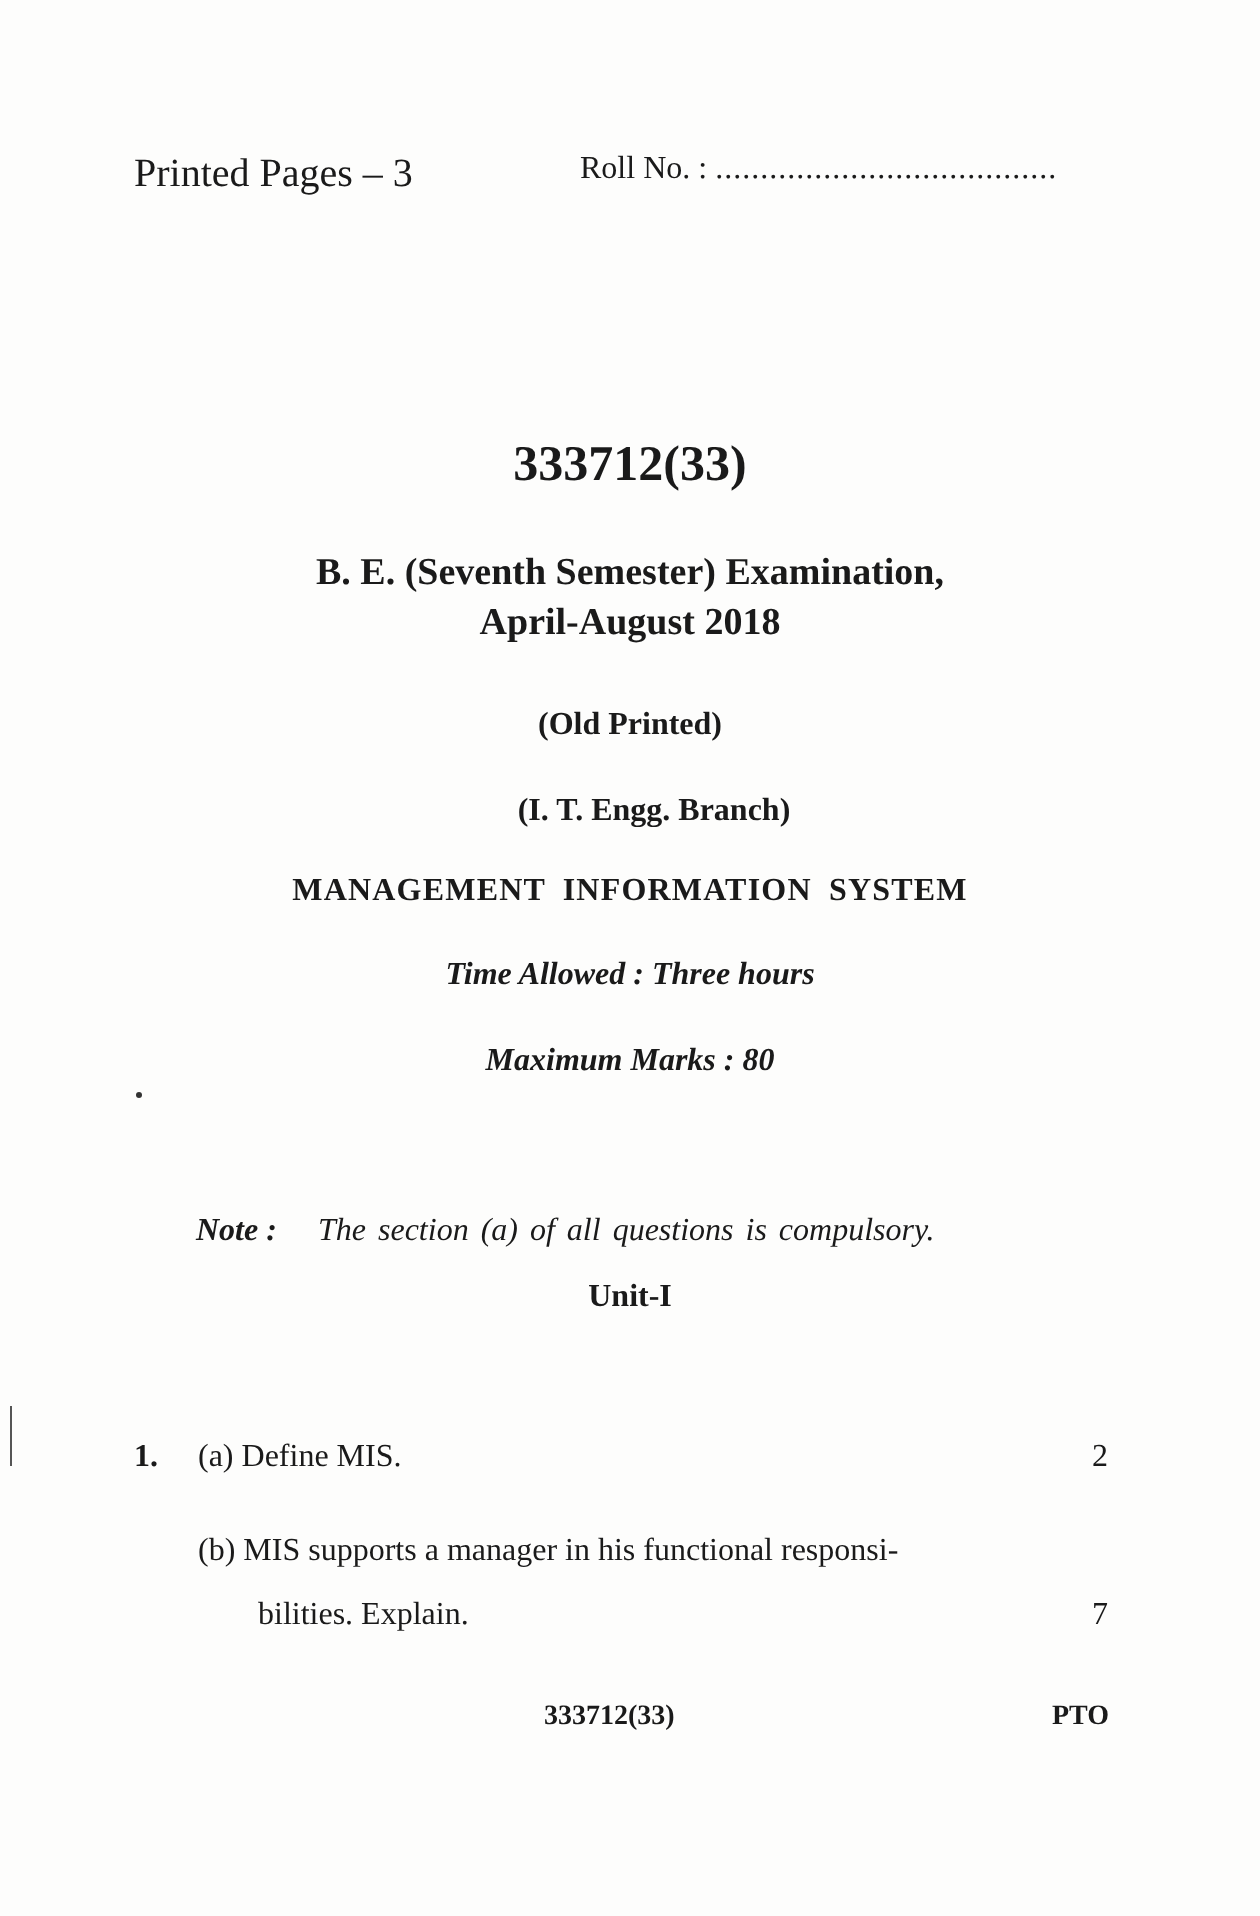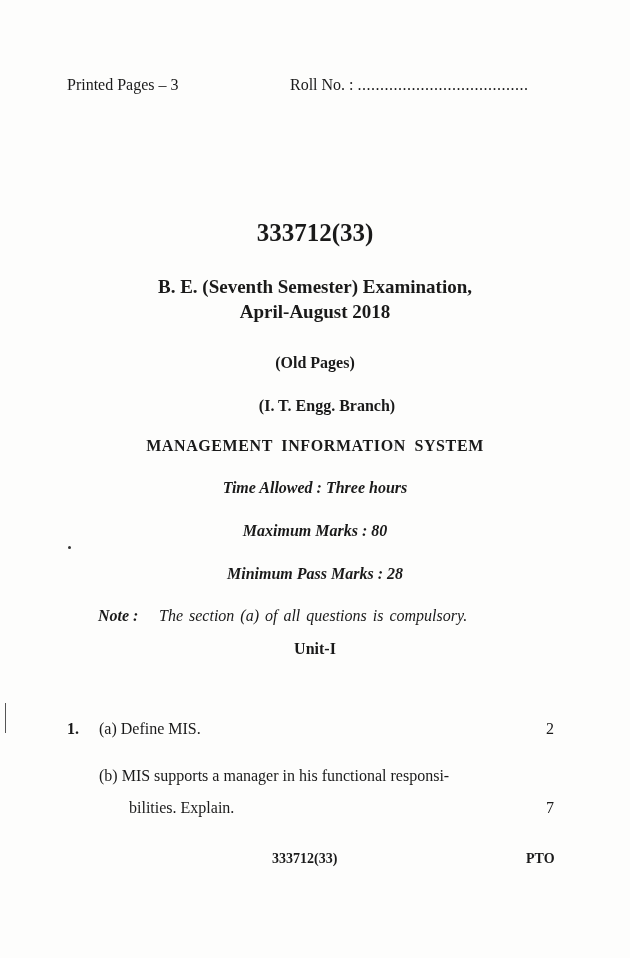--- a/index.html
+++ b/index.html
@@ -15,21 +15,21 @@
       font-family: "Liberation Serif", "DejaVu Serif", serif;
       color: #1a1a1a;
     }
     .page {
       position: absolute;
       left: 0; top: 0;
       width: 630px; height: 958px;
       background: #fdfdfc;
     }
     .abs { position: absolute; white-space: nowrap; }
-    .header-left { left: 67px; top: 76px; font-size: 16px; }
+    .header-left { left: 67px; top: 76px; font-size: 20px; }
     .header-right { left: 290px; top: 76px; font-size: 16px; }
     .roll-dots { letter-spacing: 0.5px; }
     .center { left: 0; width: 630px; text-align: center; }
     .paper-code { top: 219px; font-size: 25px; font-weight: bold; }
     .exam-title { top: 276px; font-size: 19px; font-weight: bold; }
     .exam-session { top: 301px; font-size: 19px; font-weight: bold; }
     .scheme { top: 354px; font-size: 16px; font-weight: bold; }
     .branch { top: 397px; font-size: 16px; font-weight: bold; margin-left: 12px; }
     .subject { top: 437px; font-size: 16px; font-weight: bold; letter-spacing: 0.6px; word-spacing: 4px; }
     .time { top: 479px; font-size: 16px; font-weight: bold; font-style: italic; }
@@ -59,26 +59,25 @@
 <div class="page">
 
   <div class="abs header-left">Printed Pages – 3</div>
   <div class="abs header-right">
     <span>Roll No. : </span><span class="roll-dots">......................................</span>
   </div>
 
   <div class="abs center paper-code">333712(33)</div>
   <div class="abs center exam-title">B. E. (Seventh Semester) Examination,</div>
   <div class="abs center exam-session">April-August 2018</div>
-  <div class="abs center scheme">(Old Pages)</div>
+  <div class="abs center scheme">(Old Printed)</div>
   <div class="abs center branch">(I. T. Engg. Branch)</div>
   <div class="abs center subject">MANAGEMENT INFORMATION SYSTEM</div>
   <div class="abs center time">Time Allowed : Three hours</div>
   <div class="abs center maxm">Maximum Marks : 80</div>
-  <div class="abs center minm">Minimum Pass Marks : 28</div>
 
   <div class="abs speck"></div>
 
   <div class="abs note-label">Note :</div>
   <div class="abs note-l1">The section (a) of all questions is compulsory.</div>
 
   <div class="abs center unit">Unit-I</div>
 
   <div class="abs margin-mark"></div>
 

